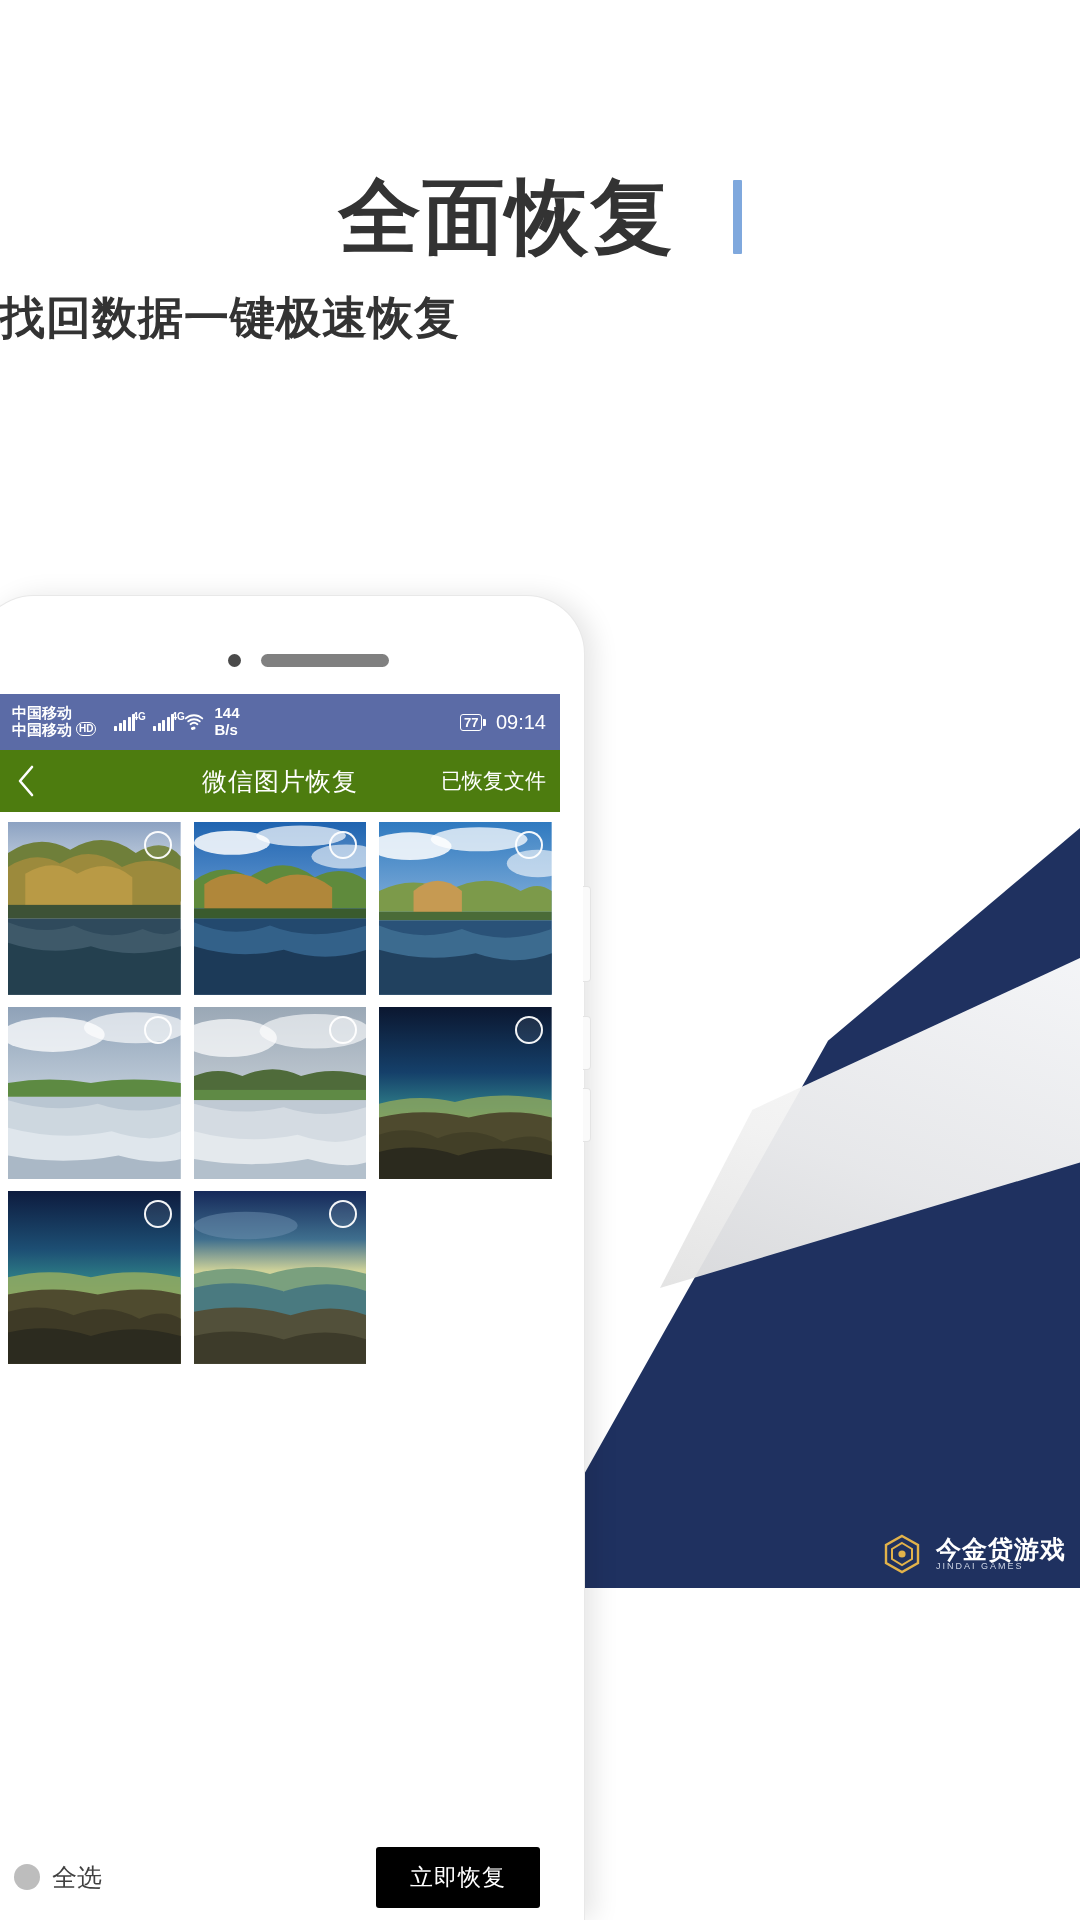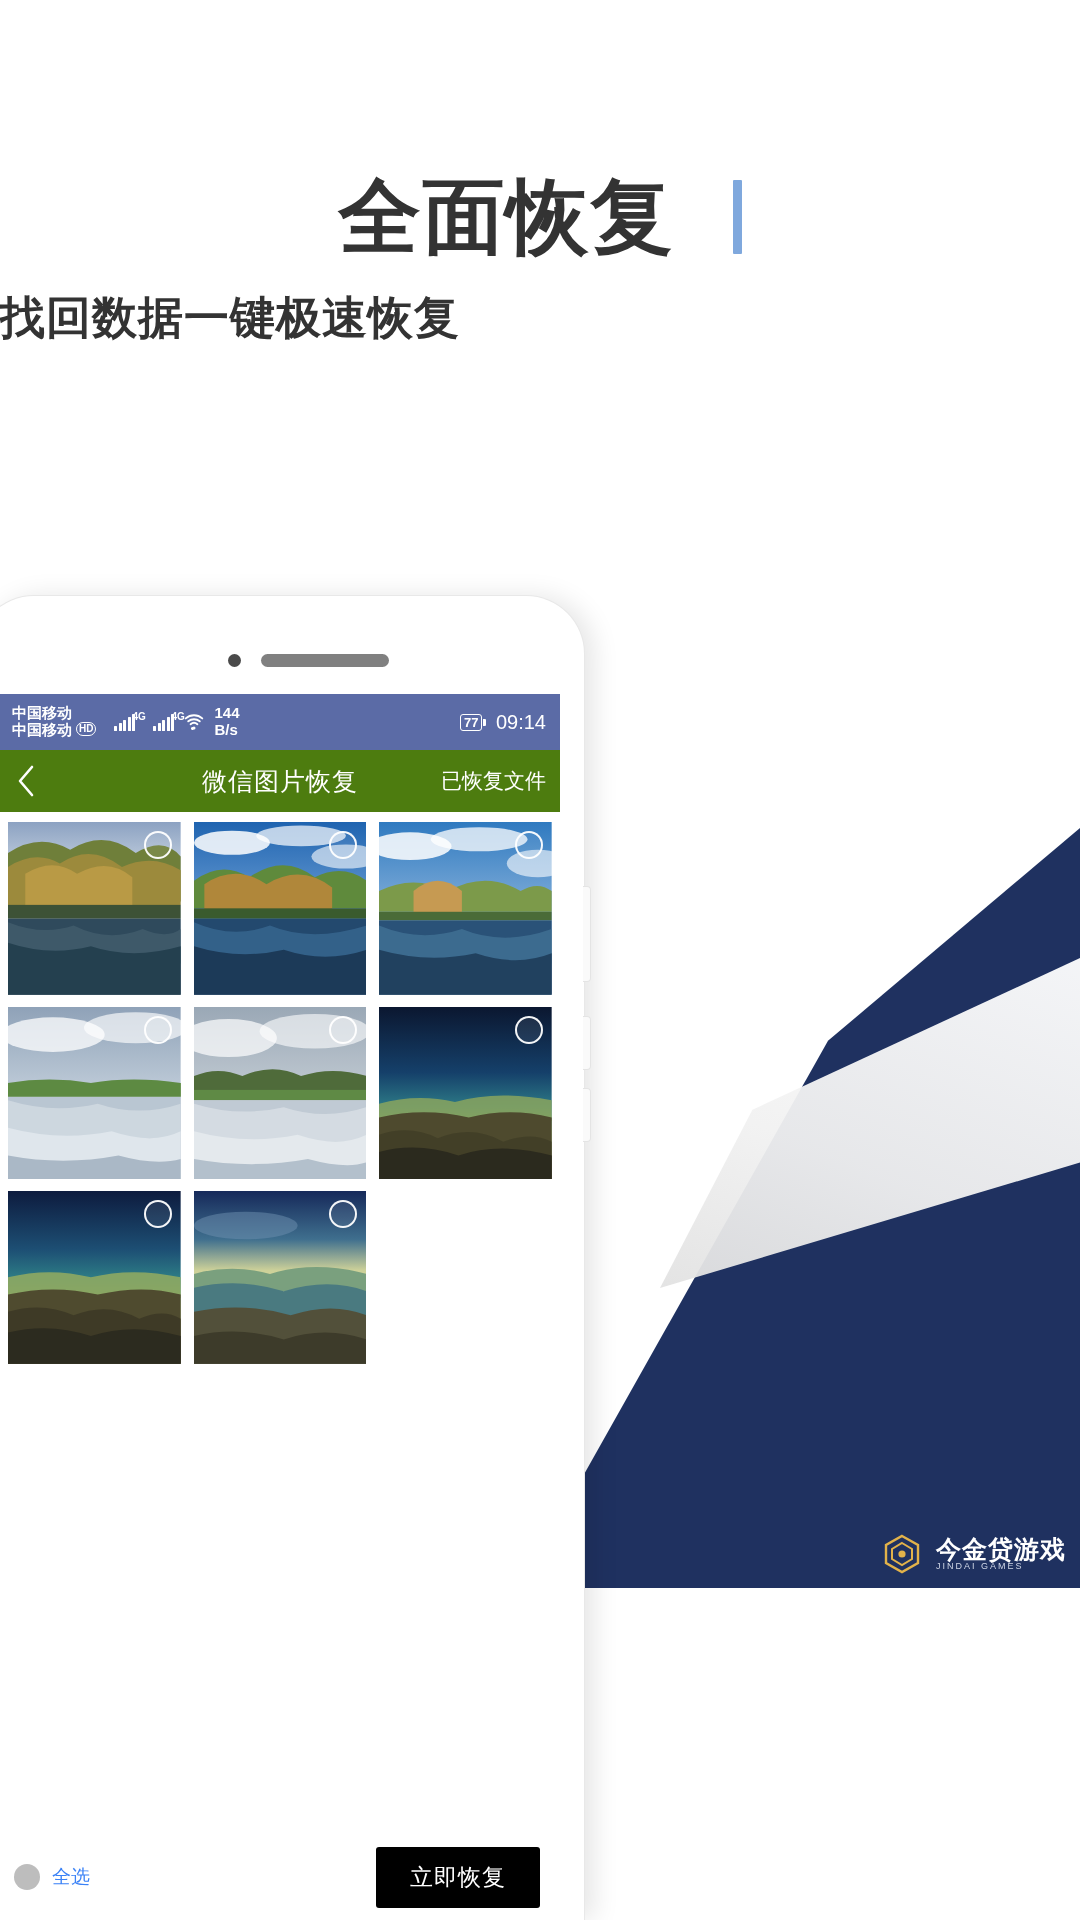--- a/index.html
+++ b/index.html
@@ -145,21 +145,21 @@
     background: rgba(255,255,255,.08);
   }
 
   
   .bottombar {
     position: absolute; left: 0; bottom: 0; width: 560px; height: 86px;
     background: #ffffff; display: flex; align-items: center;
   }
   .selall { display: flex; align-items: center; gap: 12px; padding-left: 14px; }
   .selall-dot { width: 26px; height: 26px; border-radius: 50%; background: #bdbdbd; }
-  .selall-label { font-size: 19px; color: #3b82f6; }
+  .selall-label { font-size: 25px; color: #404040; }
   .recover-btn {
     margin-left: auto; margin-right: 20px;
     background: #000000; color: #ffffff;
     font-size: 23px; letter-spacing: 1px;
     padding: 15px 34px; border-radius: 3px;
     border: none; font-family: inherit;
   }
 
   
   .watermark {

